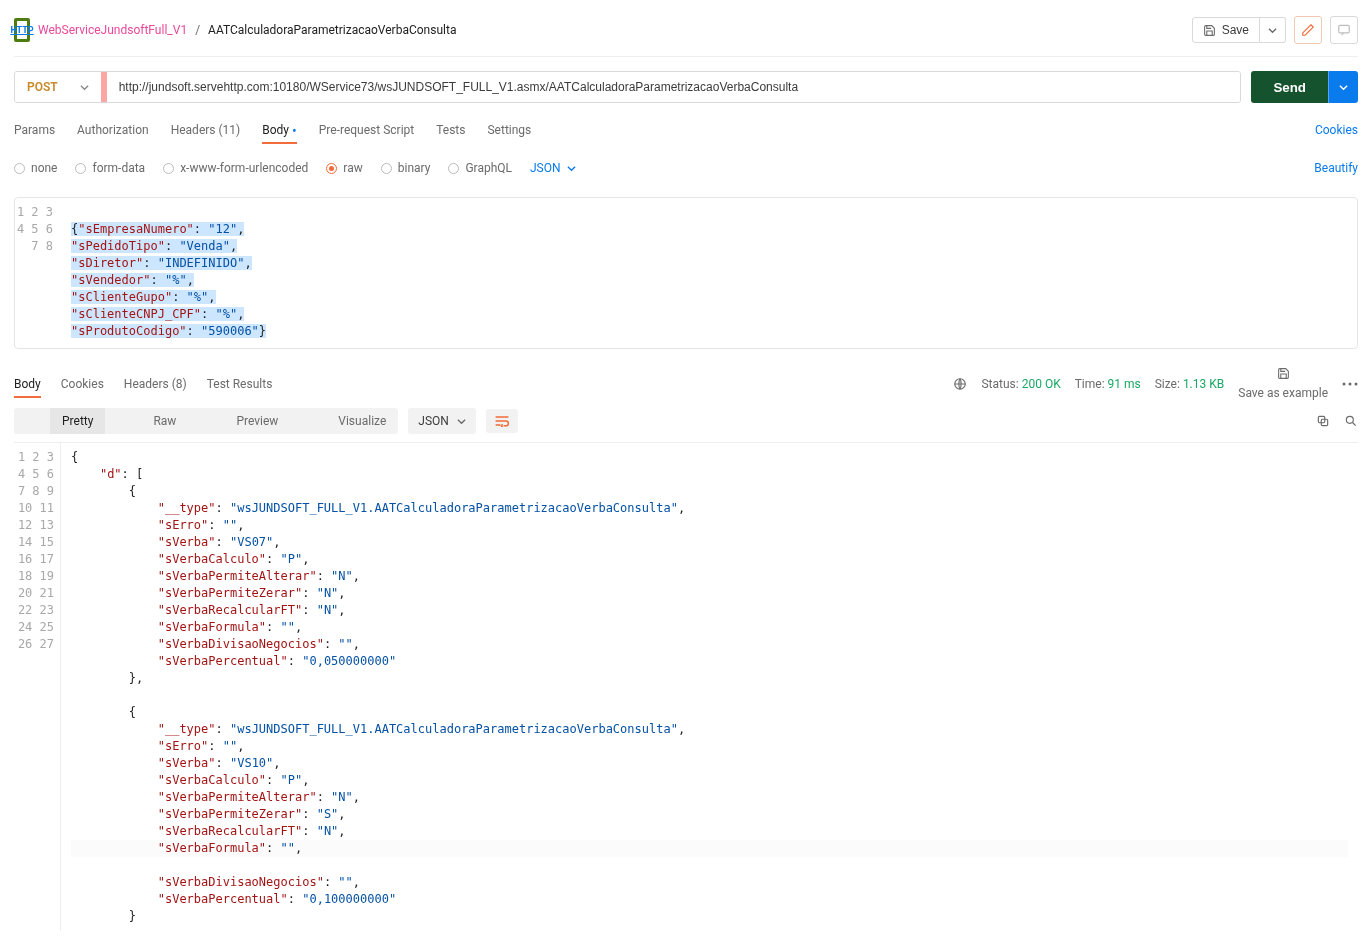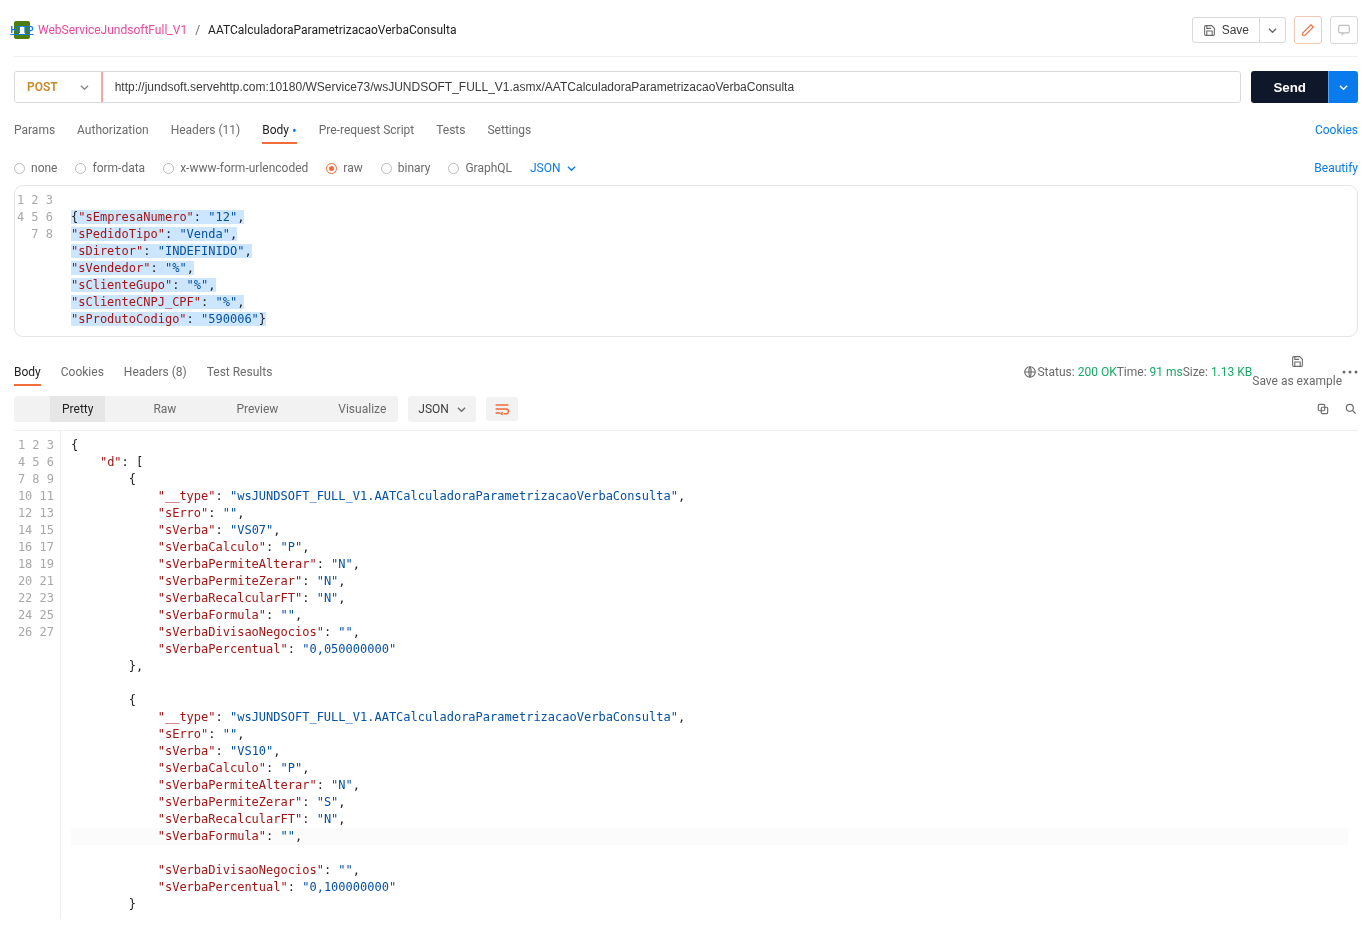--- a/index.html
+++ b/index.html
@@ -2,42 +2,42 @@
 <html><head>
 <meta charset="utf-8">
 <style>
 * { box-sizing: border-box; margin: 0; padding: 0; }
 body { font-family: -apple-system, BlinkMacSystemFont, "Segoe UI", Roboto, sans-serif; font-size: 12px; color: #212121; background: #fff; }
 .page { width: 1372px; height: 951px; padding: 10px 14px; display: flex; flex-direction: column; }
 
 
 .breadcrumb-row { display: flex; align-items: center; justify-content: space-between; padding: 6px 0 12px 0; border-bottom: 1px solid #eee; }
 .breadcrumb { display: flex; align-items: center; gap: 8px; }
-.http-icon { width: 16px; height: 18px; display: inline-flex; align-items: center; justify-content: center; color: #097bed; font-size: 9px; font-weight: 700; border: 5px solid #4d7c0f; border-radius: 2px; padding: 1px 2px; text-decoration: underline; }
+.http-icon { width: 16px; height: 24px; display: inline-flex; align-items: center; justify-content: center; color: #097bed; font-size: 9px; font-weight: 700; border: 3px solid #4d7c0f; border-radius: 2px; padding: 1px 2px; text-decoration: underline; }
 .breadcrumb-parent { color: #ec4899; }
 .breadcrumb-sep { color: #6b6b6b; }
 .breadcrumb-name { color: #212121; }
 .breadcrumb-actions { display: flex; gap: 8px; align-items: center; }
 .btn { border: 1px solid #d9d9d9; background: #fff; border-radius: 3px; padding: 5px 10px; display: inline-flex; align-items: center; gap: 6px; cursor: pointer; font-size: 12px; color: #3b3b3b; }
 .btn-icon { width: 28px; height: 28px; justify-content: center; padding: 0; }
 .btn-split-caret { border-left: 1px solid #d9d9d9; padding: 5px 8px; }
 .btn-edit { color: #f26b3a; border-color: #f0c8b6; }
 .btn-group { display: inline-flex; }
 .btn-group .btn { border-radius: 0; }
 .btn-group .btn:first-child { border-top-left-radius: 3px; border-bottom-left-radius: 3px; }
 .btn-group .btn:last-child { border-top-right-radius: 3px; border-bottom-right-radius: 3px; border-left: none; }
 
 
 .url-row { display: flex; gap: 10px; margin-top: 14px; }
 .method-url { flex: 1; display: flex; border: 1px solid #d9d9d9; border-radius: 3px; overflow: hidden; }
-.method-sel { display: flex; align-items: center; gap: 22px; padding: 8px 12px; color: #c78a27; font-weight: 600; border-right: 2px solid #fca5a5; background: #fff; }
+.method-sel { display: flex; align-items: center; gap: 22px; padding: 8px 12px; color: #c78a27; font-weight: 600; border-right: 6px solid #fca5a5; background: #fff; }
 .method-caret { color: #888; font-size: 9px; }
 .url-input { flex: 1; padding: 8px 12px; color: #3b3b3b; border: none; outline: none; font-size: 12px; }
 .send-group { display: inline-flex; }
-.send-btn { background: #0f172a; color: #fff; border: none; padding: 8px 22px; border-top-left-radius: 3px; border-bottom-left-radius: 3px; font-weight: 600; cursor: pointer; }
+.send-btn { background: #14532d; color: #fff; border: none; padding: 8px 22px; border-top-left-radius: 3px; border-bottom-left-radius: 3px; font-weight: 600; cursor: pointer; }
 .send-caret { background: #097bed; color: #fff; border: none; border-left: 1px solid rgba(255,255,255,.3); padding: 8px 10px; border-top-right-radius: 3px; border-bottom-right-radius: 3px; cursor: pointer; }
 
 
 .tabs-row { display: flex; justify-content: space-between; align-items: center; margin-top: 14px; }
 .tabs { display: flex; gap: 22px; }
 .tab { color: #6b6b6b; padding: 6px 0; cursor: pointer; }
 .tab.active { color: #212121; position: relative; }
 .tab.active::after { content: ""; position: absolute; left: 0; right: 0; bottom: -1px; height: 2px; background: #f26b3a; }
 .tab .dot { color: #097bed; font-size: 14px; line-height: 0; position: relative; top: 2px; }
 .cookies-link { color: #097bed; cursor: pointer; }
@@ -46,32 +46,32 @@
 .body-types-row { display: flex; justify-content: space-between; align-items: center; margin-top: 18px; }
 .body-types { display: flex; gap: 18px; align-items: center; }
 .radio-item { display: flex; align-items: center; gap: 6px; color: #6b6b6b; cursor: pointer; }
 .radio-dot { width: 11px; height: 11px; border-radius: 50%; border: 1px solid #bbb; display: inline-flex; align-items: center; justify-content: center; }
 .radio-dot.checked { border-color: #f26b3a; }
 .radio-dot.checked::after { content: ""; width: 5px; height: 5px; border-radius: 50%; background: #f26b3a; }
 .raw-type { color: #097bed; display: inline-flex; align-items: center; gap: 6px; cursor: pointer; }
 .beautify-link { color: #097bed; cursor: pointer; }
 
 
-.editor { border: 1px solid #e5e5e5; border-radius: 9px; margin-top: 10px; font-family: ui-monospace, SFMono-Regular, Menlo, Consolas, monospace; font-size: 12px; line-height: 17px; position: relative; }
+.editor { border: 1px solid #e5e5e5; border-radius: 4px; margin-top: 22px; font-family: ui-monospace, SFMono-Regular, Menlo, Consolas, monospace; font-size: 12px; line-height: 17px; position: relative; }
 .editor .gutter { position: absolute; left: 0; top: 0; width: 46px; text-align: right; color: #a8a8a8; padding: 6px 8px 6px 0; }
 .editor .code { padding: 6px 10px 6px 56px; white-space: pre; min-height: 150px; }
 .tok-key { color: #a31515; }
 .tok-str { color: #0451a5; }
 .tok-punc { color: #212121; }
 .sel { background: #cde6ff; }
 
 
 .resp-tabs-row { display: flex; justify-content: space-between; align-items: center; margin-top: 18px; }
 .resp-tabs { display: flex; gap: 20px; }
-.resp-meta { display: flex; align-items: center; color: #6b6b6b; }
+.resp-meta { display: flex; align-items: center; gap: 14px; color: #6b6b6b; }
 .resp-meta .ok { color: #19a964; }
 .icon-globe, .icon-disk, .icon-copy, .icon-search, .icon-more { color: #6b6b6b; }
 .save-example { display: inline-flex; align-items: center; gap: 6px; cursor: pointer; flex-direction: column; }
 
 
 .resp-view-row { display: flex; align-items: center; gap: 10px; margin-top: 8px; justify-content: space-between; }
 .resp-view-left { display: flex; align-items: center; gap: 10px; }
 .seg { display: inline-flex; background: #f2f2f2; border-radius: 3px; overflow: hidden; }
 .seg .seg-item { padding: 6px 12px; color: #6b6b6b; cursor: pointer; margin-left: 36px; }
 .seg .seg-item.active { background: #e6e6e6; color: #212121; }

